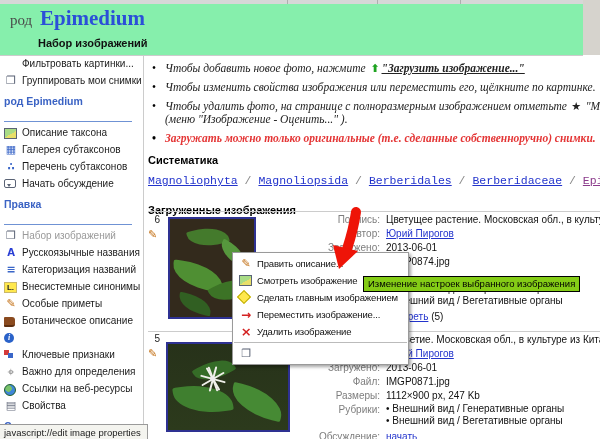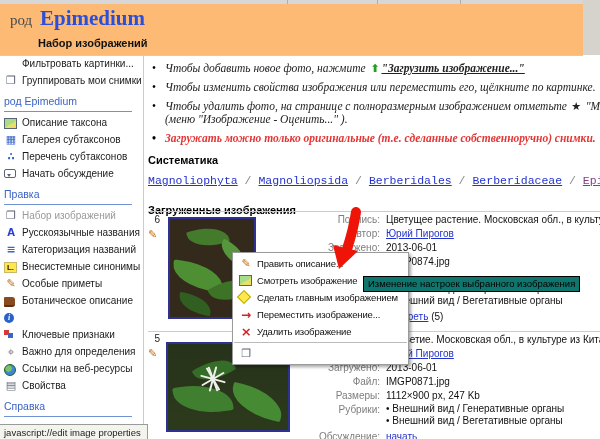--- a/index.html
+++ b/index.html
@@ -6,36 +6,36 @@
   body{width:600px;height:439px;position:relative;overflow:hidden;background:#fff;
        font-family:"Liberation Sans",sans-serif;font-size:10px;color:#111;}
   
   .top-strip{position:absolute;left:0;top:0;width:600px;height:4px;background:#d7d7d7;}
   .tick{position:absolute;top:0;width:1px;height:4px;background:#aeaeae;}
   .right-strip{position:absolute;left:583px;top:0;width:17px;height:55px;background:#d6d3cd;}
   .status-bubble{position:absolute;left:0;top:424px;z-index:70;background:#f4f4ef;
       border:1px solid #9a9a9a;border-left:none;border-bottom:none;padding:2px 6px 3px 4px;
       font-size:9.5px;color:#222;}
   
-  .header{position:absolute;left:0;top:4px;width:583px;height:51px;background:#fdba74;
+  .header{position:absolute;left:0;top:4px;width:583px;height:51px;background:#86efac;
       border-bottom:1px solid #ccc;}
   .kicker{position:absolute;left:10px;top:8px;font-family:"Liberation Serif",serif;
       font-size:15px;color:#4a4a4a;}
   .h-title{position:absolute;left:40px;top:2px;font-family:"Liberation Serif",serif;
       font-size:21px;font-weight:bold;color:#2b4fd8;}
   .h-sub{position:absolute;left:38px;top:33px;font-size:11px;font-weight:bold;color:#111;}
   
   .v-sep{position:absolute;left:143px;top:55px;width:1px;height:384px;background:#ccc;}
   .sidebar{position:absolute;left:0;top:58px;width:140px;}
   .sidebar ul{list-style:none;margin:0;padding:0;}
   .sidebar li{position:relative;padding-left:22px;height:12px;line-height:12px;
       margin-bottom:5px;white-space:nowrap;cursor:pointer;color:#1a1a1a;}
   .sidebar li.disabled{color:#9a9a9a;cursor:default;}
-  .sb-title{font-size:10.5px;font-weight:normal;color:#3b63c4;margin:8px 8px 5px 4px;
-      padding-bottom:4px;border-bottom:1px solid #6f92d4;}
+  .sb-title{font-size:10.5px;font-weight:bold;color:#3b63c4;margin:8px 8px 5px 4px;
+      padding-bottom:14px;border-bottom:1px solid #6f92d4;}
   
   .ic{position:absolute;left:4px;top:0;width:14px;height:12px;text-align:center;
       font:11px/12px "DejaVu Sans",sans-serif;}
   .ic-inline{position:static;display:inline-block;width:13px;}
   .ic-upload-arrow::before{content:"⬆";color:#1fa321;font-weight:bold;}
   .ic-copy-pages::before{content:"❐";color:#5a6375;}
   .ic-grid::before{content:"▦";color:#3a66c8;}
   .ic-tree::before{content:"∴";color:#3a66c8;font-weight:bold;}
   .ic-letter-a::before{content:"А";color:#2a3fd4;font-weight:bold;font-size:10px;}
   .ic-list::before{content:"≡";color:#3a66c8;font-weight:bold;}
@@ -100,21 +100,21 @@
   .ln.disc{margin-top:3px;}
   
   .ctx-menu{position:absolute;left:232px;top:252px;z-index:40;background:#fff;
       border:1px solid #9a9a9a;box-shadow:2px 2px 3px rgba(0,0,0,.35);
       padding:2px 0;min-width:146px;width:max-content;}
   .ctx-item{position:relative;height:17px;line-height:17px;padding:0 10px 0 24px;
       font-size:9.5px;letter-spacing:-0.15px;white-space:nowrap;cursor:pointer;color:#111;}
   .ctx-item .ic{left:6px;top:3px;}
   .ctx-sep{height:1px;background:#bbb;margin:2px 1px;}
   
-  .tooltip{position:absolute;left:363px;top:276px;z-index:50;background:#0f766e;
+  .tooltip{position:absolute;left:363px;top:276px;z-index:50;background:#84cc16;
       border:1px solid #000;padding:1px 4px 2px 4px;font-size:9.5px;white-space:nowrap;color:#000;}
   .red-arrow{position:absolute;left:325px;top:206px;z-index:60;pointer-events:none;}
 </style>
 </head>
 <body>
 
 <div class="top-strip"></div>
 <div class="tick" style="left:287px"></div>
 <div class="tick" style="left:377px"></div>
 <div class="tick" style="left:460px"></div>

